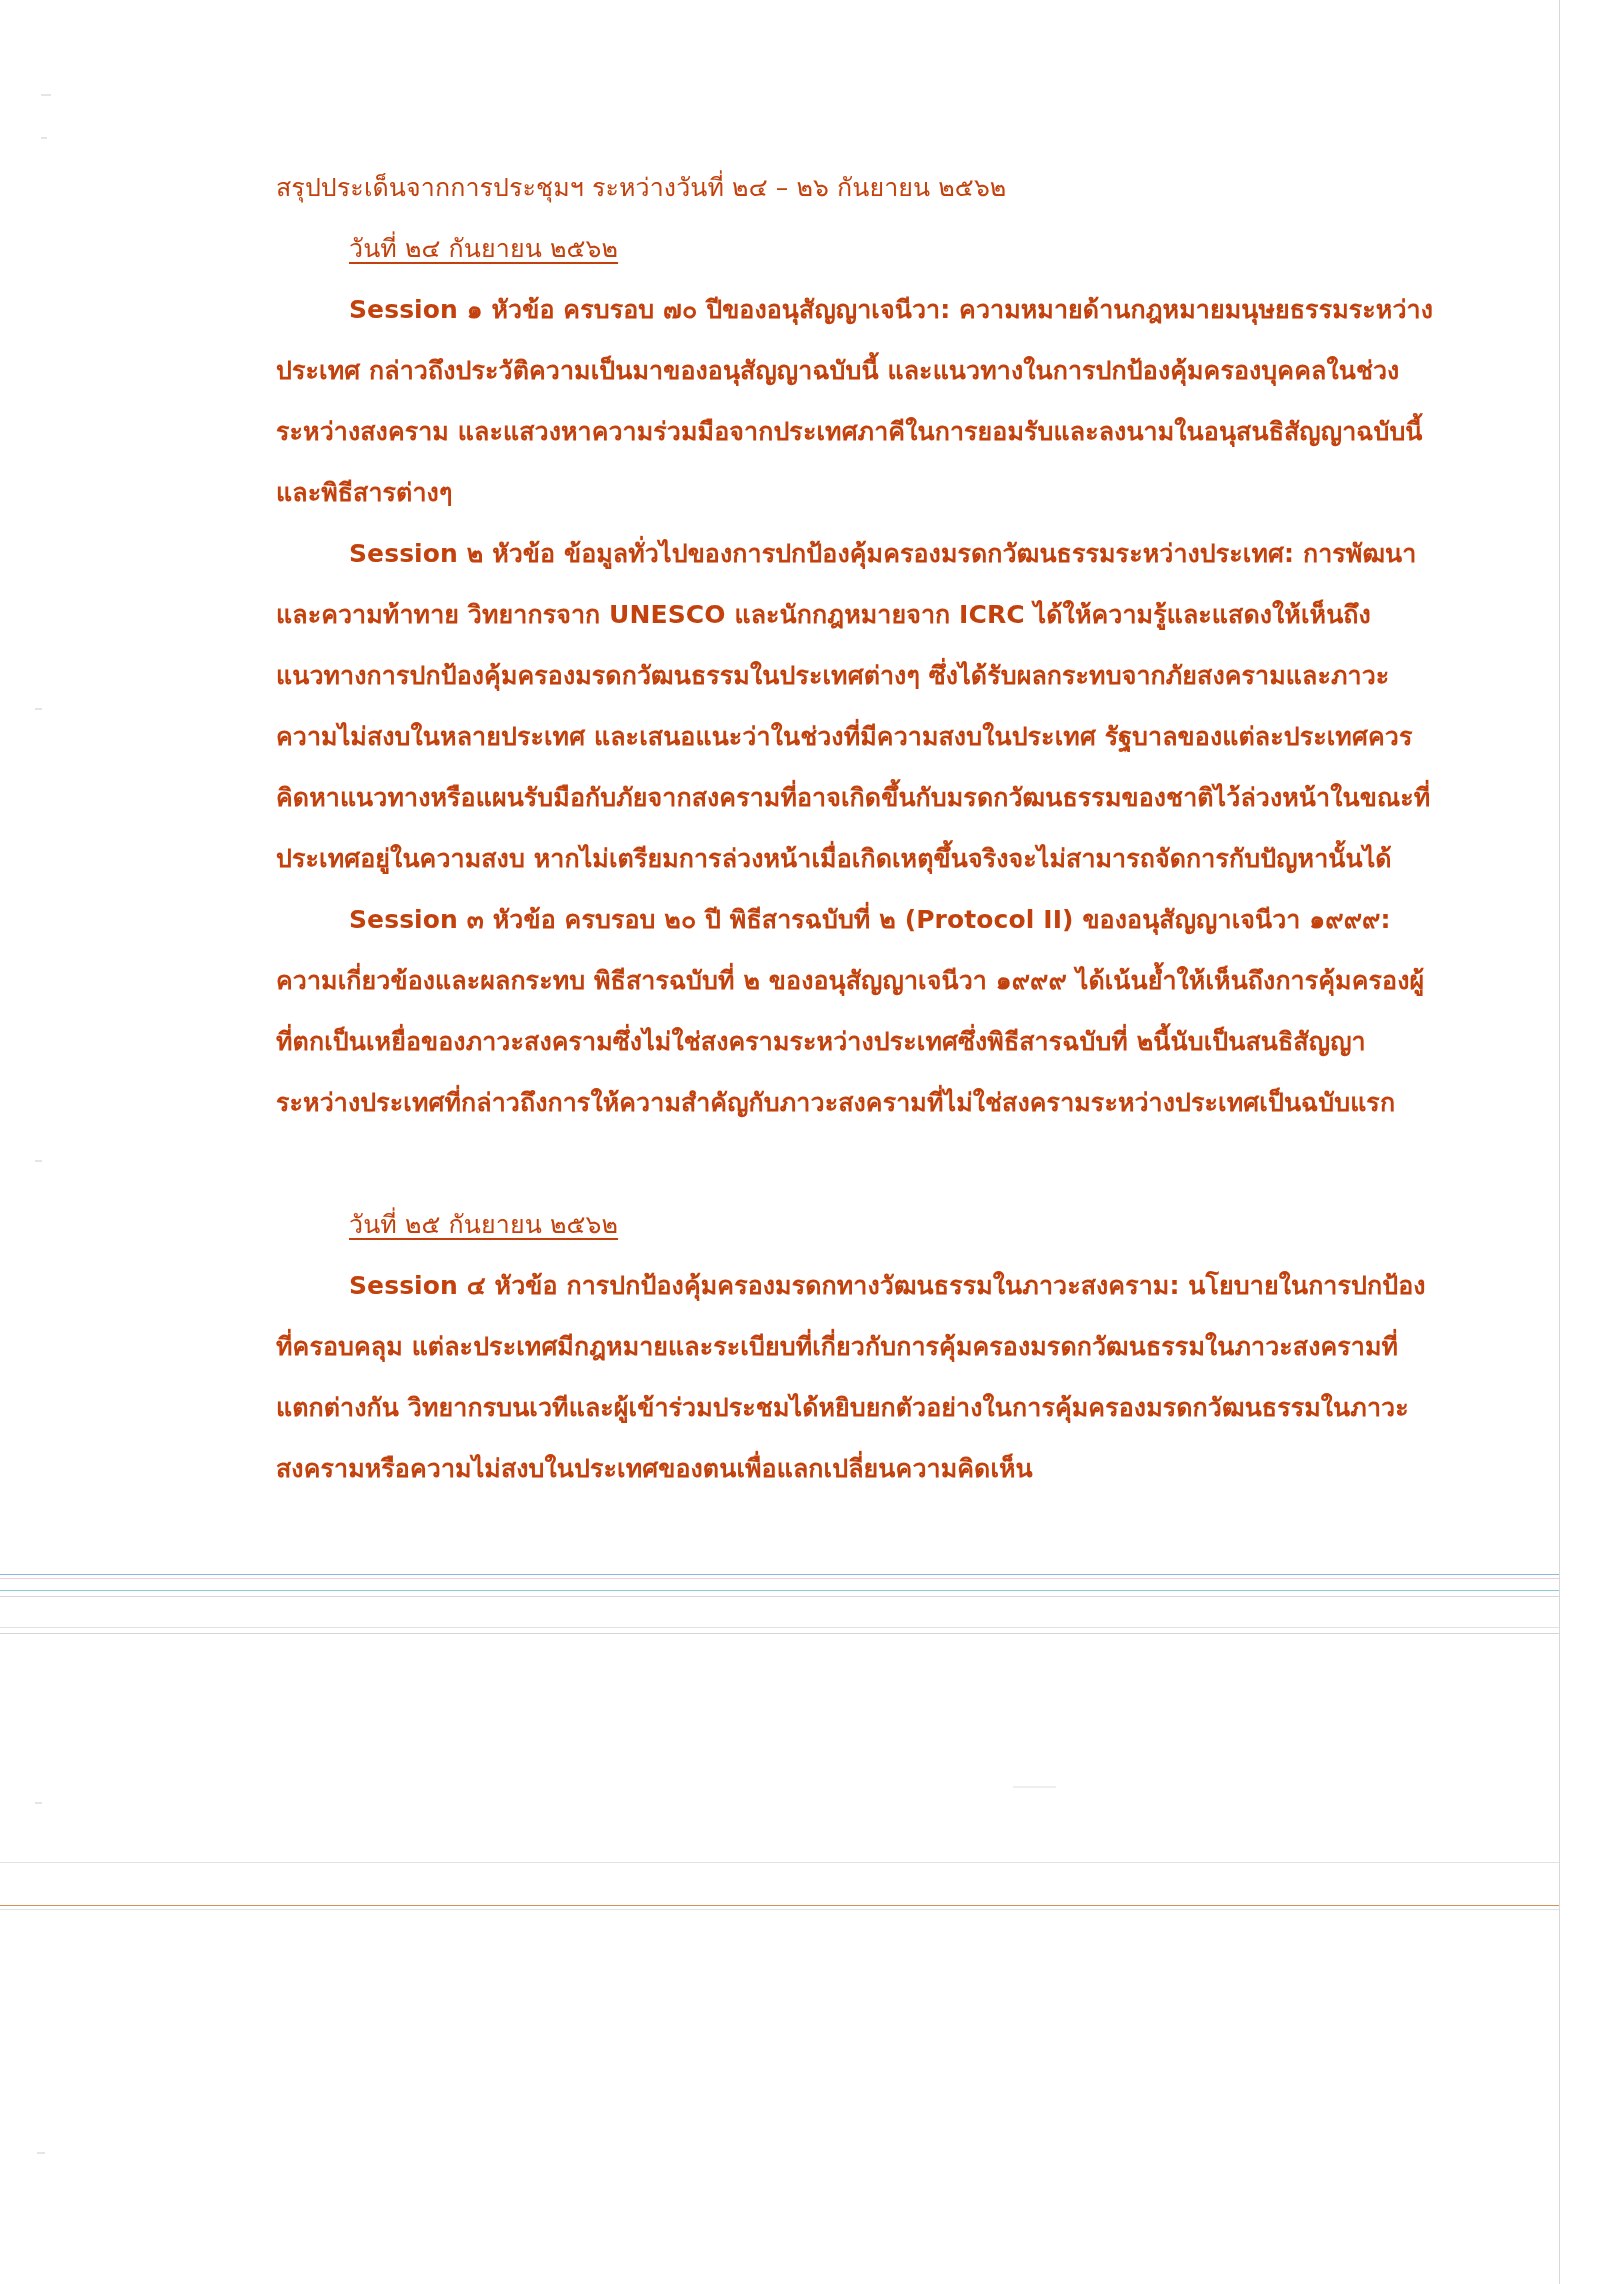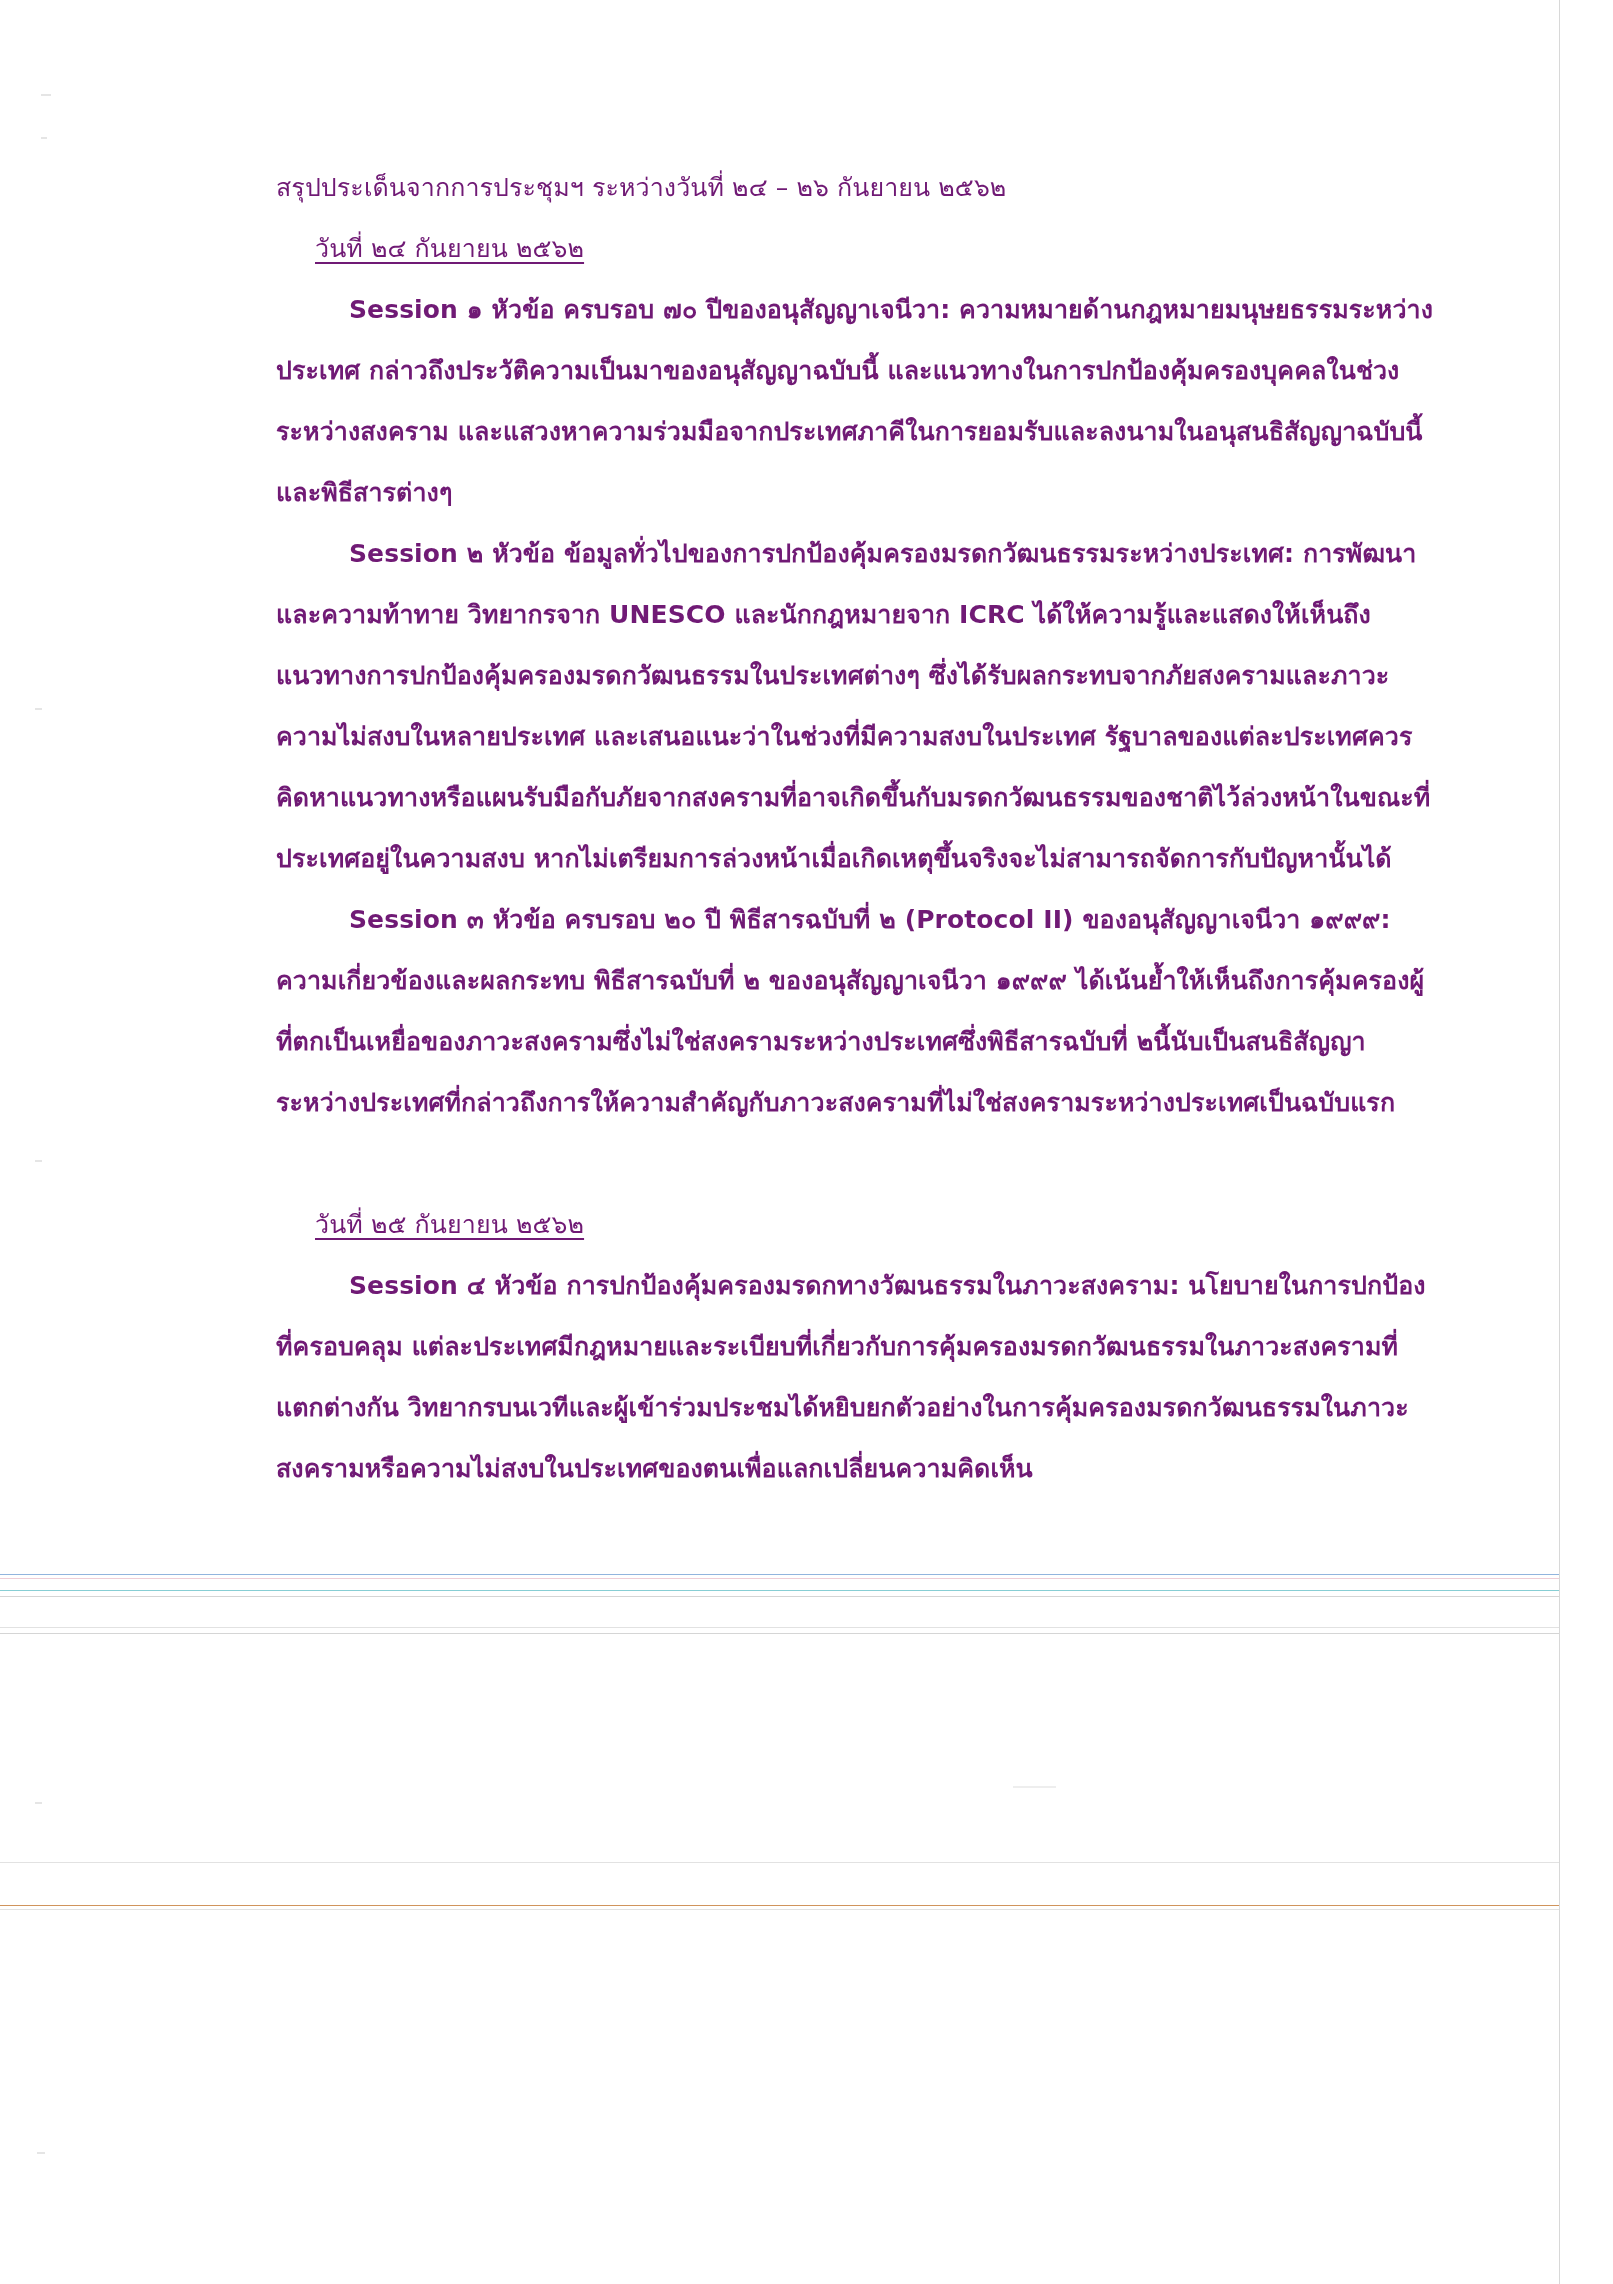--- a/index.html
+++ b/index.html
@@ -37,40 +37,40 @@
     left: 0;
     top: 0;
     width: 1560px;
     height: 2285px;
   }
   .content {
     position: absolute;
     left: 276px;
     top: 157px;
     width: 1157px;
-    color: #701a75;
+    color: #c2410c;
     font-size: 25px;
     line-height: 61px;
     letter-spacing: 0.1px;
   }
   .para {
     margin: 0;
     text-align: left;
     text-indent: 0;
   }
   .indent {
     text-indent: 73px;
     font-weight: bold;
   }
   .heading-underline {
     text-decoration: underline;
     text-underline-offset: 4.9px;
   }
   .sub-head {
-    margin-left: 39px;
+    margin-left: 73px;
     text-decoration: underline;
   }
   .gap-block {
     height: 61px;
   }
   
   .streak {
     position: absolute;
     left: 0;
     width: 1560px;

